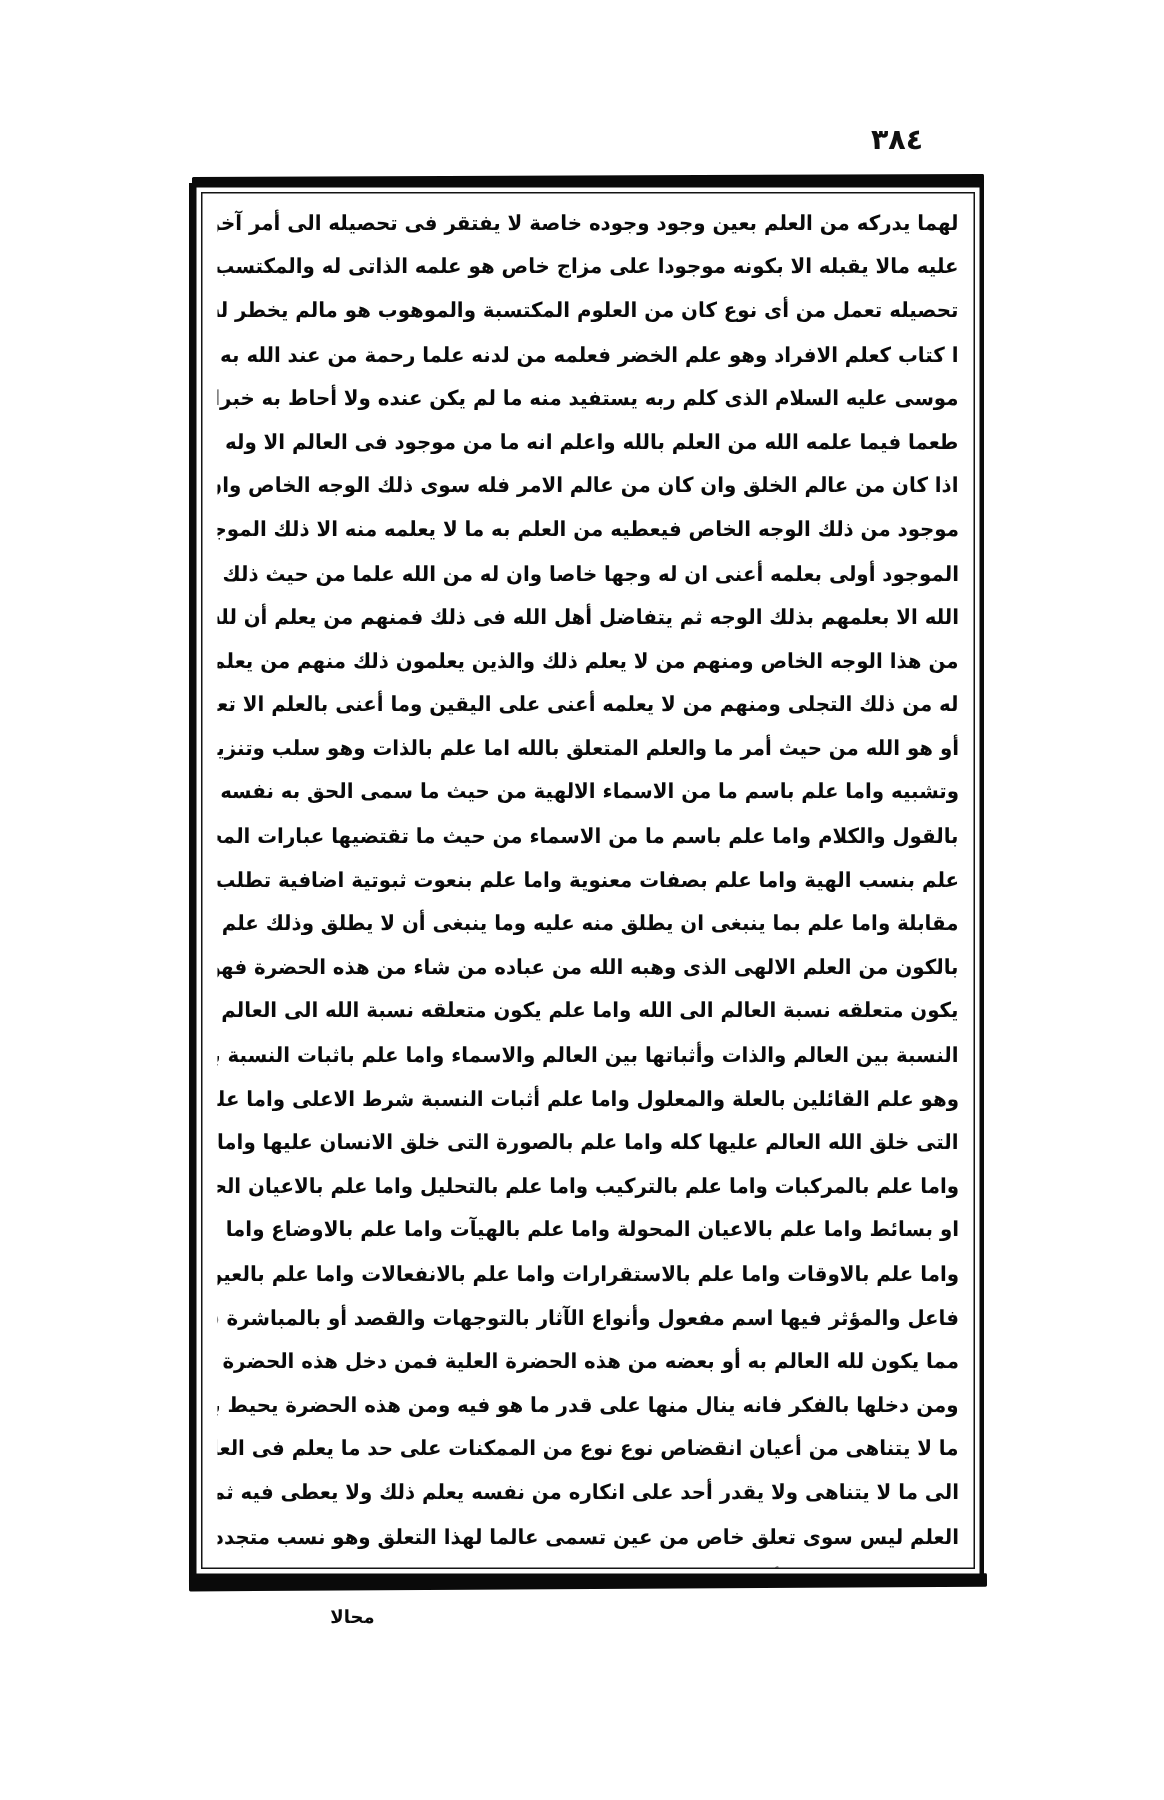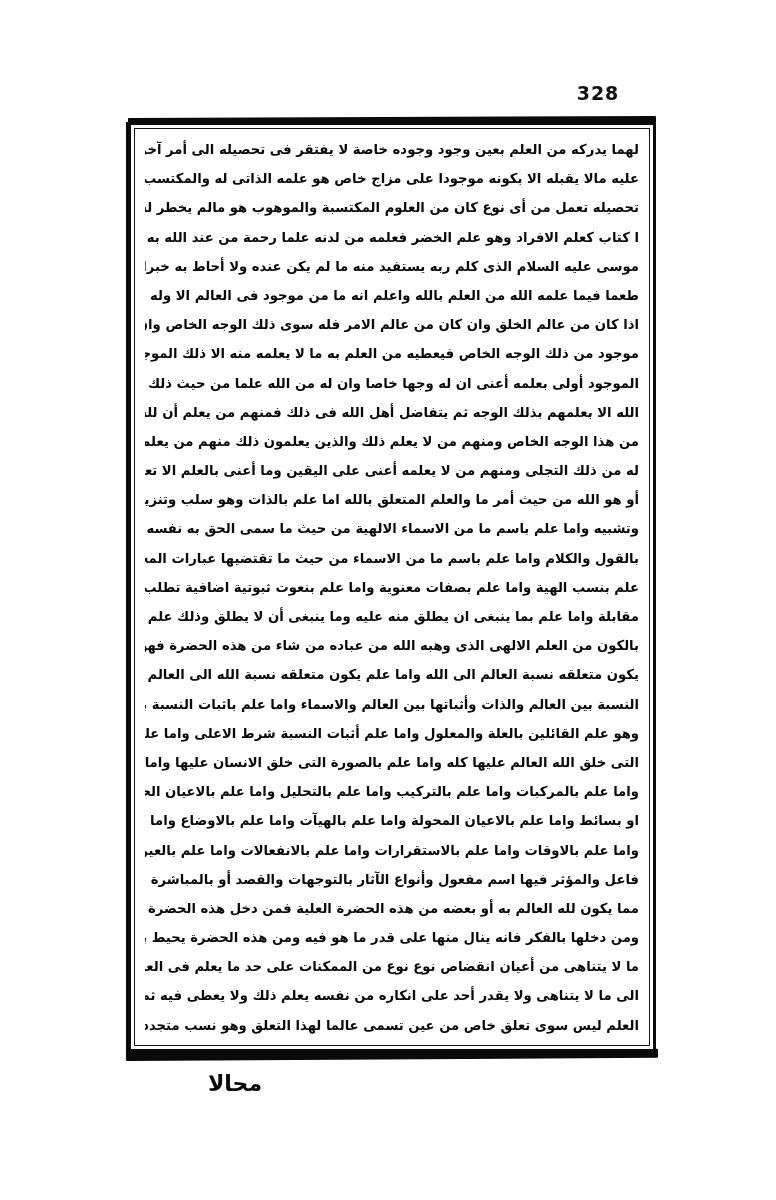--- a/index.html
+++ b/index.html
@@ -128,21 +128,21 @@
 
   
   .catchword {
     position: absolute;
     top: 1072px;
     left: 160px;
     width: 150px;
     text-align: center;
     direction: rtl;
     font-family: "DejaVu Sans", sans-serif;
-    font-size: 22px;
+    font-size: 12px;
     font-weight: 700;
     color: #0a0a0a;
     line-height: 1.1;
   }
 
   
   .scan-speckle {
     position: absolute;
     left: 150px;
     top: 1044px;
@@ -171,21 +171,21 @@
       rgba(255,255,255,0) 9px
     );
     opacity: 0.45;
   }
 </style>
 </head>
 <body>
 
 <div class="page">
 
-  <div class="folio-number">328</div>
+  <div class="folio-number">٣٨٤</div>
 
   <div class="frame-rule-top"></div>
   <div class="frame-rule-bottom"></div>
   <div class="frame-rule-left"></div>
   <div class="frame-rule-right"></div>
 
   <div class="scan-speckle-top"></div>
   <div class="scan-speckle"></div>
 
   <div class="text-frame">

